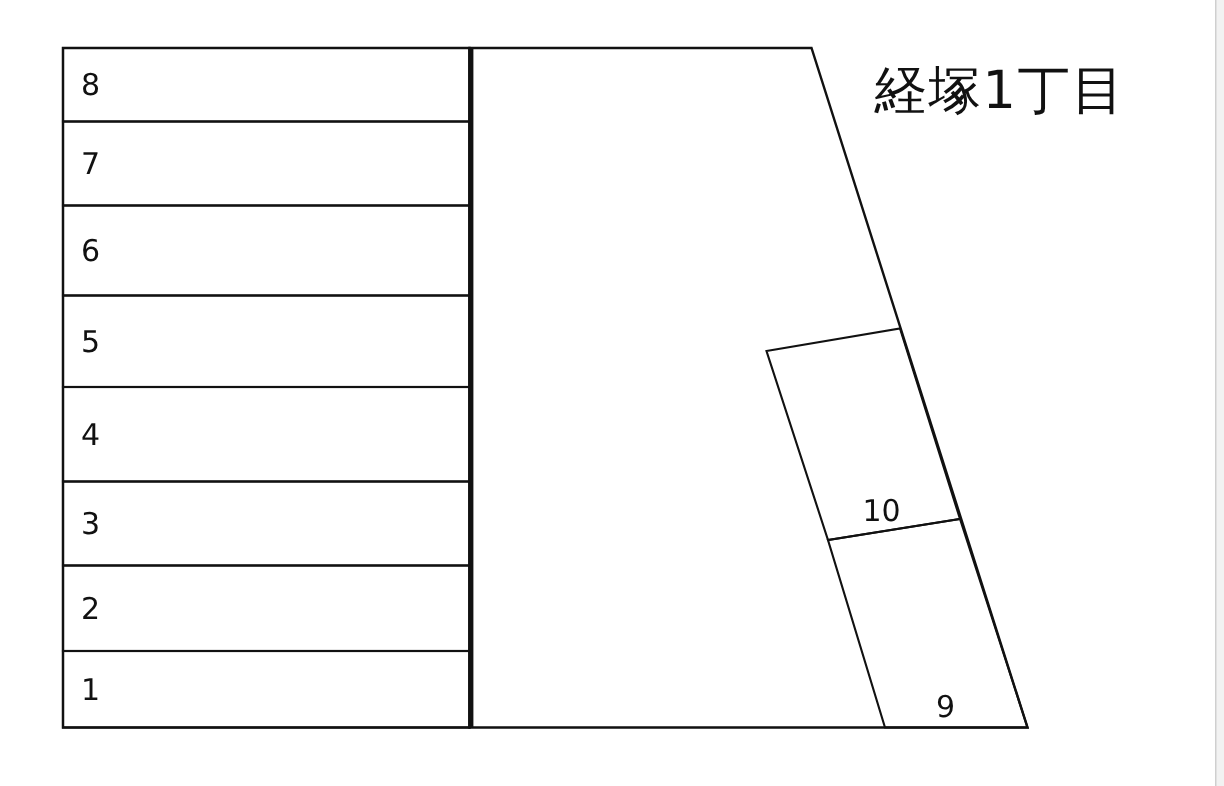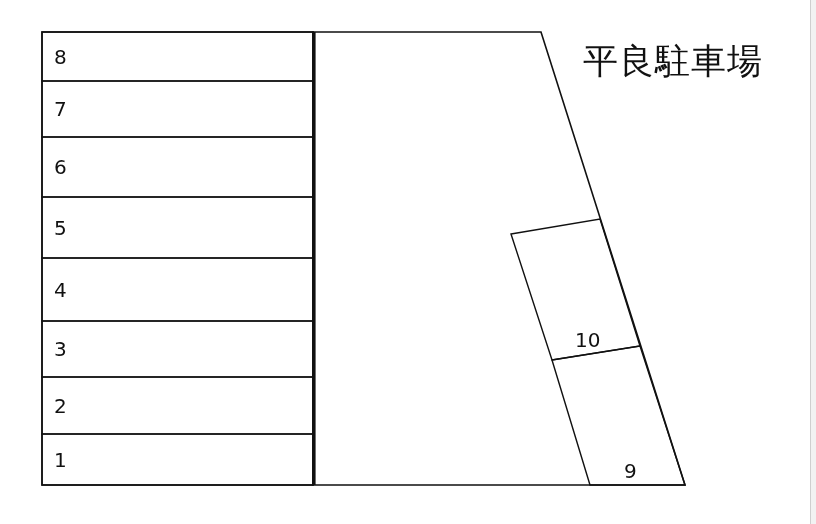--- a/index.html
+++ b/index.html
@@ -62,16 +62,16 @@
         <text x="575" y="347" font-size="20" fill="#111" font-family="DejaVu Sans, sans-serif">10</text>
       </g>
       <g>
         <polygon points="552,360 640,346 685,485 590,485" fill="none" stroke="#111" stroke-width="1.4"></polygon>
         <text x="624" y="478" font-size="20" fill="#111" font-family="DejaVu Sans, sans-serif">9</text>
       </g>
     </g>
 </svg>
 
 <div class="title">
-  <div>平良駐車場</div>
+  <div>経塚1丁目</div>
 </div>
 
 <div class="edge-strip"></div>
 
 </body></html>

